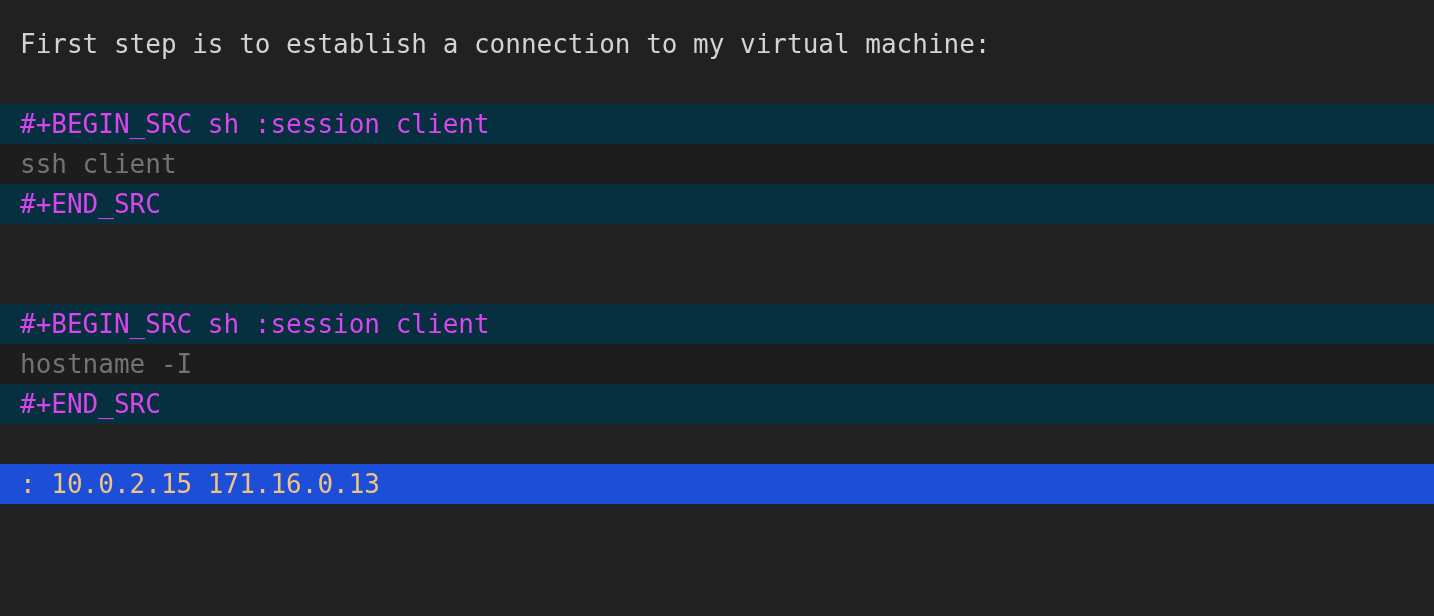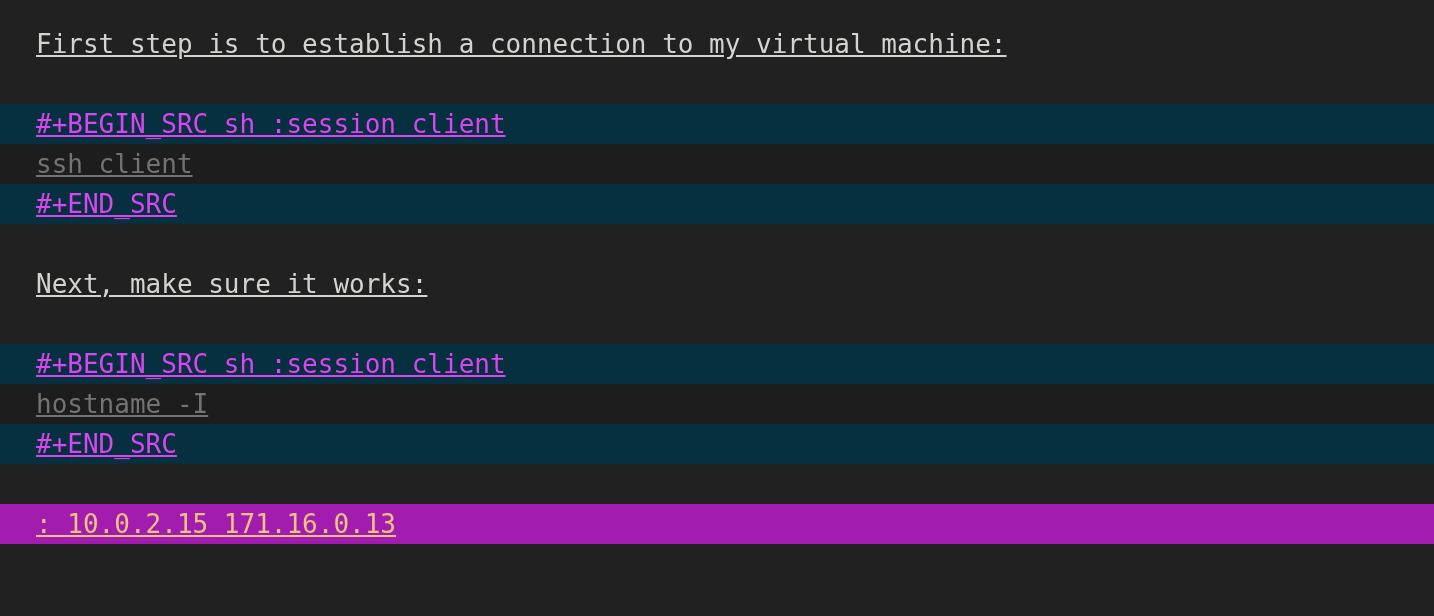--- a/index.html
+++ b/index.html
@@ -21,25 +21,24 @@
     height: 616px;
     position: relative;
     background: #212121;
     padding-top: 24px;
     box-sizing: border-box;
   }
   .line {
     height: 40px;
     line-height: 40px;
     white-space: pre;
-    padding-left: 36px;
+    padding-left: 20px;
     box-sizing: border-box;
     width: 100%;
     letter-spacing: 0px;
-    text-decoration: underline;
   }
   
   .prose {
     color: #d3d3cf;
     background: #212121;
   }
   .blank {
     background: #212121;
     height: 40px;
   }
@@ -50,42 +49,41 @@
   .src-body {
     background: #1d1d1d;
     color: #737373;
   }
   .results-kw {
     background: #212121;
     color: #8a8a8a;
     font-style: italic;
   }
   .results-out {
-    background: #a21caf;
+    background: #1d4ed8;
     color: #f0c382;
   }
 </style>
 </head>
 <body>
 
 <div id="doc">
 
   <div class="line prose">First step is to establish a connection to my virtual machine:</div>
 
   <div class="blank"></div>
 
   <div class="line src-delim">#+BEGIN_SRC sh :session client</div>
 
   <div class="line src-body">ssh client</div>
 
   <div class="line src-delim">#+END_SRC</div>
 
   <div class="blank"></div>
 
-  <div class="line prose">Next, make sure it works:</div>
 
   <div class="blank"></div>
 
   <div class="line src-delim">#+BEGIN_SRC sh :session client</div>
 
   <div class="line src-body">hostname -I</div>
 
   <div class="line src-delim">#+END_SRC</div>
 
   <div class="blank"></div>

